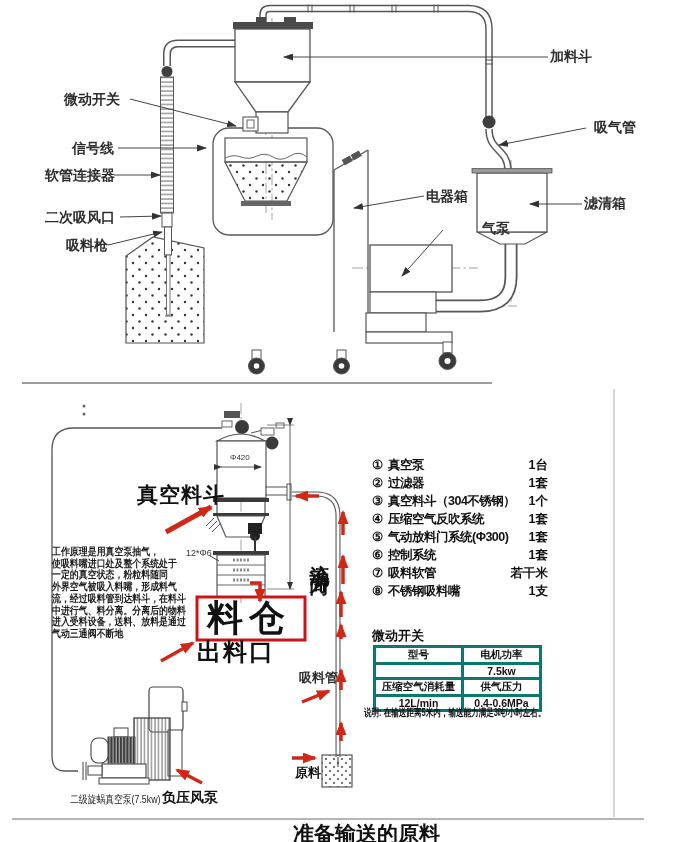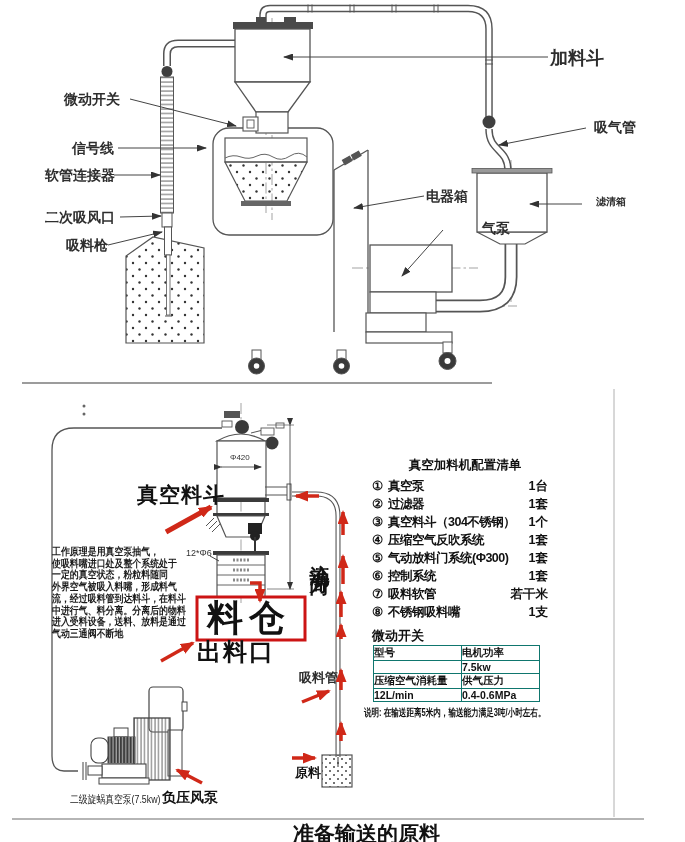--- a/index.html
+++ b/index.html
@@ -9,21 +9,21 @@
   .lb{position:absolute;font-weight:bold;color:#2e2e2e;white-space:nowrap;line-height:1.1;}
   .serif{font-family:"Liberation Serif",serif;color:#111;}
   .divider{position:absolute;height:2px;background:#9c9c9c;}
   .plist{position:absolute;left:372px;top:457px;width:176px;color:#111;}
   .plist .ttl{font-size:12.5px;font-weight:bold;text-align:center;padding-left:10px;margin-bottom:4px;}
   .prow{display:flex;align-items:baseline;height:18px;font-size:12.5px;font-weight:bold;}
   .prow .no{width:16px;flex:none;}
   .prow .nm{flex:1;letter-spacing:-0.5px;}
   .prow .qt{flex:none;}
   table.tech{position:absolute;left:373px;top:645px;border-collapse:collapse;table-layout:fixed;width:166px;}
-  table.tech td{border:1px solid #0f766e;height:12px;font-size:10.5px;
+  table.tech td{border:3px solid #0f766e;height:12px;text-align:center;font-size:10.5px;
                 font-weight:bold;color:#111;padding:0;overflow:hidden;white-space:nowrap;}
   .vtext{writing-mode:vertical-rl;text-orientation:upright;letter-spacing:4px;}
 </style>
 </head>
 <body>
 
 <div id="stage">
 
   <svg style="top:0" width="685" height="380" viewBox="0 0 685 380">
     <defs>
@@ -247,25 +247,25 @@
   </svg>
 
   <div class="divider" style="left:22px;top:382px;width:470px;"></div>
   <div class="divider" style="left:12px;top:818px;width:632px;background:#b5b5b5;"></div>
 
   <div class="lb" style="left:64px;top:92px;font-size:14px;">微动开关</div>
   <div class="lb" style="left:72px;top:141px;font-size:14px;">信号线</div>
   <div class="lb" style="left:45px;top:168px;font-size:14px;">软管连接器</div>
   <div class="lb" style="left:45px;top:210px;font-size:14px;">二次吸风口</div>
   <div class="lb" style="left:66px;top:238px;font-size:14px;">吸料枪</div>
-  <div class="lb" style="left:550px;top:49px;font-size:18px;text-align:center;">加料斗</div>
+  <div class="lb" style="left:550px;top:49px;font-size:14px;text-align:center;">加料斗</div>
   <div class="lb" style="left:587px;top:120px;font-size:14px;padding-left:7px;">吸气管</div>
   <div class="lb" style="left:426px;top:189px;font-size:14px;">电器箱</div>
   <div class="lb" style="left:441px;top:221px;font-size:14px;margin-left:41px;">气泵</div>
-  <div class="lb" style="left:584px;top:196px;font-size:10px;margin-left:12px;">滤清箱</div>
+  <div class="lb" style="left:584px;top:196px;font-size:14px;">滤清箱</div>
 
   <div class="lb serif" style="left:137px;top:484px;font-size:21px;letter-spacing:1px;">真空料斗</div>
 
   <div style="position:absolute;left:52px;top:546px;width:170px;font-size:10.5px;line-height:11.7px;font-weight:bold;color:#1a1a1a;transform:scaleX(0.85);transform-origin:left top;white-space:nowrap;">
     <div>工作原理是用真空泵抽气，</div>
     <div>使吸料嘴进口处及整个系统处于</div>
     <div>一定的真空状态，粉粒料随同</div>
     <div>外界空气被吸入料嘴，形成料气</div>
     <div>流，经过吸料管到达料斗，在料斗</div>
     <div>中进行气、料分离。分离后的物料</div>
@@ -279,21 +279,20 @@
   <div class="lb serif" style="left:199px;top:599px;width:100px;text-align:center;font-size:36px;letter-spacing:6px;">料仓</div>
   <div class="lb serif" style="left:197px;top:639px;font-size:24px;letter-spacing:2px;">出料口</div>
   <div class="lb serif vtext" style="left:309px;top:548px;height:104px;font-size:20px;">流动方向</div>
   <div class="lb" style="left:299px;top:671px;font-size:13px;">吸料管</div>
   <div class="lb serif" style="left:295px;top:766px;font-size:13px;">原料</div>
   <div class="lb serif" style="left:293px;top:785px;font-size:21px;margin-top:38px;">准备输送的原料</div>
   <div class="lb" style="left:70px;top:793px;font-size:11px;font-weight:normal;color:#222;transform:scaleX(0.8);transform-origin:left top;">二级旋蜗真空泵(7.5kw)</div>
   <div class="lb serif" style="left:162px;top:790px;font-size:14px;">负压风泵</div>
 
   <div class="plist">
-    <div class="ttl">真空加料机配置清单</div>
     <div class="prow">
         <span class="no">①</span>
         <span class="nm">真空泵</span>
         <span class="qt">1台</span>
       </div>
     <div class="prow">
         <span class="no">②</span>
         <span class="nm">过滤器</span>
         <span class="qt">1套</span>
       </div>

